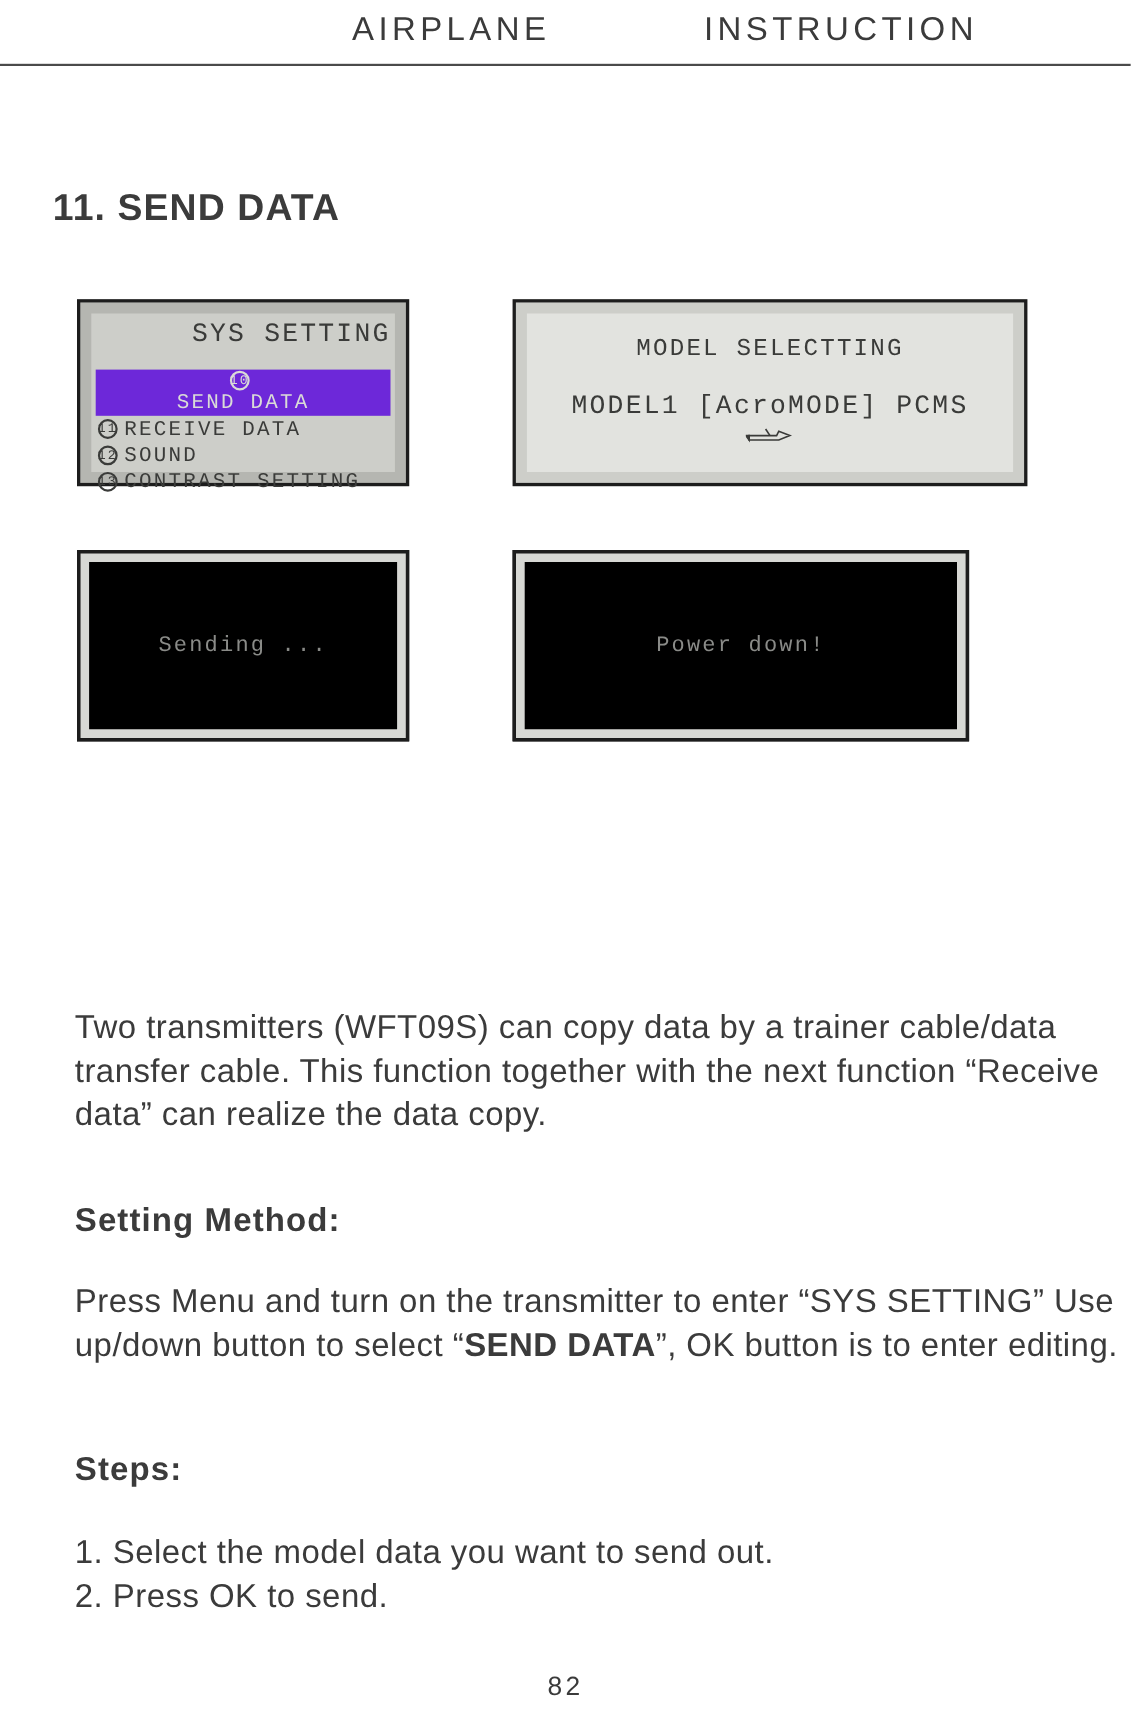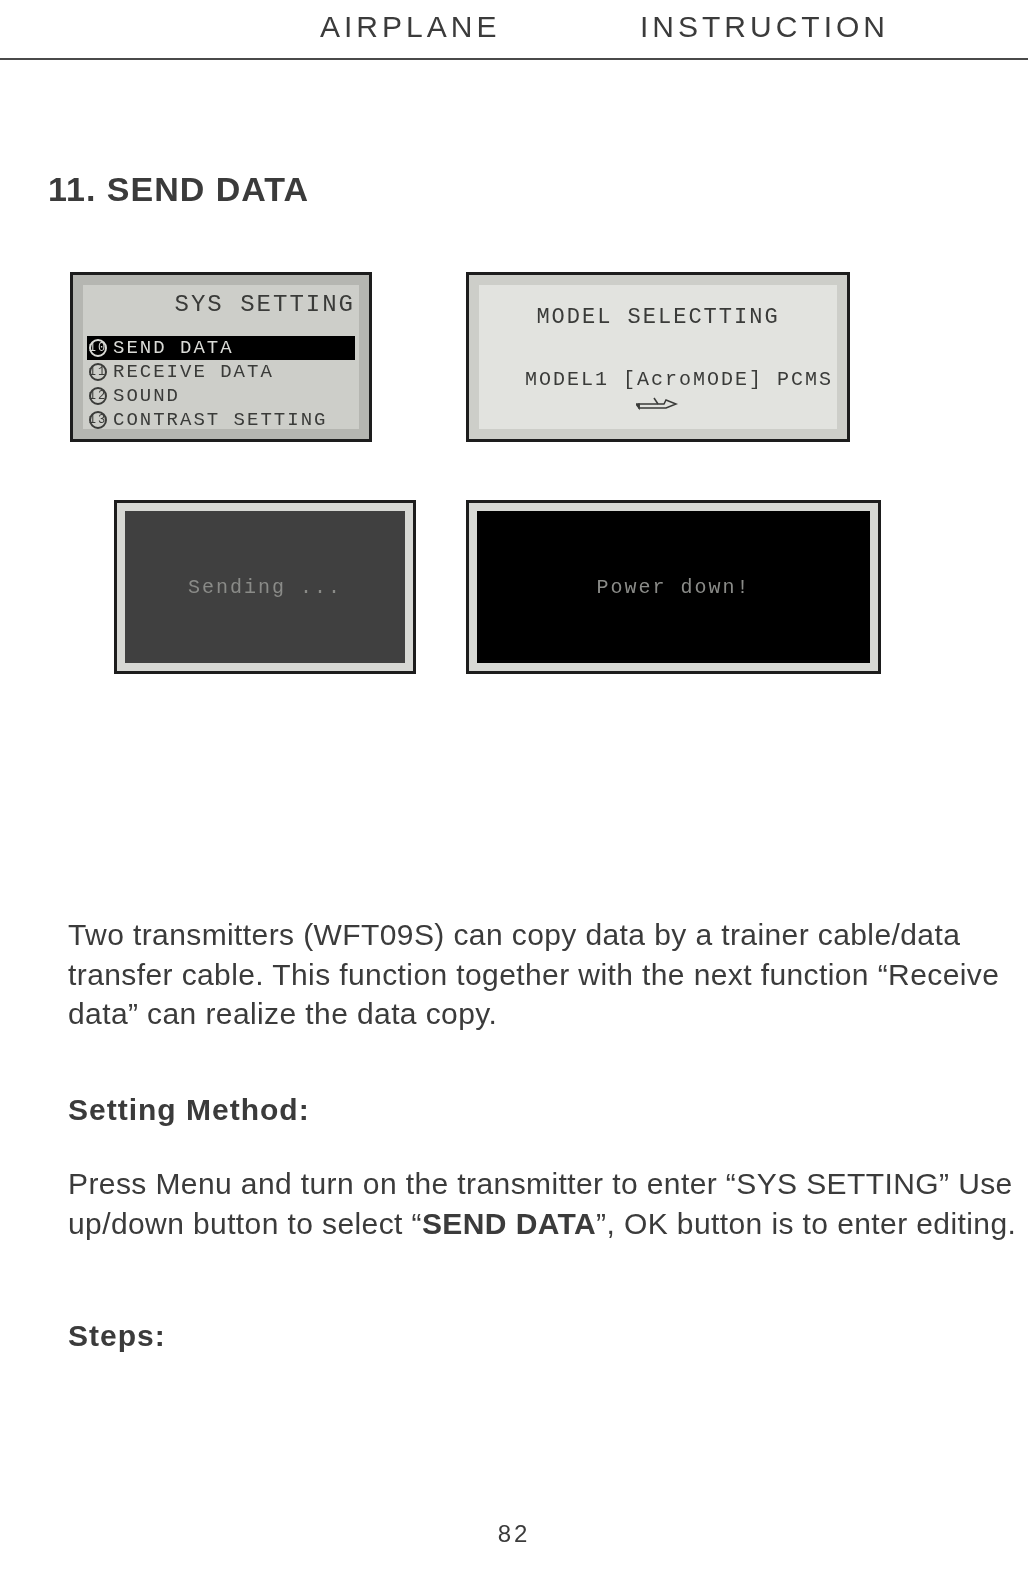--- a/index.html
+++ b/index.html
@@ -16,30 +16,30 @@
 
   
   .lcd { position: absolute; border: 3px solid #1d1d1d; background: #d6d7d4; color: #3a3b39; box-shadow: inset 0 0 0 12px #bfc0bc; }
   .lcd .inner { position: absolute; inset: 14px; display: flex; flex-direction: column; }
   .mono { font-family: "Courier New", monospace; letter-spacing: 2px; }
 
   .lcd1 { left: 70px;  top: 272px; width: 302px; height: 170px; background:#cdcec9; box-shadow: inset 0 0 0 10px #b5b6b1; }
   .lcd1 .title { text-align: right; font-size: 24px; margin-top: 2px; margin-bottom: 18px; }
   .lcd1 .row  { display:flex; align-items:center; font-size: 19px; padding: 1px 2px; }
   .lcd1 .row .badge { display:inline-flex; align-items:center; justify-content:center; width:18px; height:18px; border-radius:50%; border:2px solid #3a3b39; font-size:12px; margin-right:6px; }
-  .lcd1 .row.sel { background:#000000; color:#dadbd7; }
+  .lcd1 .row.sel { background:#6d28d9; color:#dadbd7;flex-direction:column; }
   .lcd1 .row.sel .badge { border-color:#dadbd7; }
 
-  .lcd2 { left: 466px; top: 272px; width: 384px; height: 170px; background:#e2e3df; box-shadow: inset 0 0 0 10px #cdcec9; padding-left: 20px; }
+  .lcd2 { left: 466px; top: 272px; width: 468px; height: 170px; background:#e2e3df; box-shadow: inset 0 0 0 10px #cdcec9; padding-left: 20px; }
   .lcd2 .line1 { text-align:center; font-size:22px; margin-top:16px; }
-  .lcd2 .line2 { text-align:right; font-size:20px; margin-top:38px; }
+  .lcd2 .line2 { text-align:center; font-size:24px; margin-top:26px; }
   .lcd2 .plane { text-align:center; margin-top:4px; }
   .lcd2 .plane svg { width:44px; height:18px; }
 
-  .lcd3 { left: 70px;  top: 500px; width: 302px; height: 174px; background:#404040; box-shadow: inset 0 0 0 8px #d7d8d4; color:#8a8b88;margin-left:44px;}
+  .lcd3 { left: 70px;  top: 500px; width: 302px; height: 174px; background:#000000; box-shadow: inset 0 0 0 8px #d7d8d4; color:#8a8b88;}
   .lcd3 .center { width:100%; height:100%; display:flex; align-items:center; justify-content:center; font-size:20px; }
 
   .lcd4 { left: 466px; top: 500px; width: 415px; height: 174px; background:#000000; box-shadow: inset 0 0 0 8px #d7d8d4; color:#8a8b88;}
   .lcd4 .center { width:100%; height:100%; display:flex; align-items:center; justify-content:center; font-size:20px; }
 
   
   .body-text { position:absolute; left: 68px; right: 0; font-size: 30px; line-height: 1.32; color:#3b3b3b; letter-spacing: 0.4px; }
   .intro    { top: 904px; margin-top: 11px; }
   .method-h { top: 1090px; font-weight:bold; letter-spacing:1px; }
   .method   { top: 1164px; }
@@ -109,15 +109,19 @@
   </div>
 
   <div class="body-text intro">Two transmitters (WFT09S) can copy data by a trainer cable/data transfer cable. This function together with the next function “Receive data” can realize the data copy.</div>
 
   <div class="body-text method-h">Setting Method:</div>
   <div class="body-text steps-h">Steps:</div>
 
   <div class="body-text method">
     <span>Press Menu and turn on the transmitter to enter “SYS SETTING” Use up/down button to select “</span><b>SEND DATA</b><span>”, OK button is to enter editing.</span>
   </div>
+  <div class="body-text steps">
+    <div>1. Select the model data you want to send out.</div>
+    <div>2. Press OK to send.</div>
+  </div>
 
   <div class="pagenum">82</div>
 </div>
 
 </body></html>

